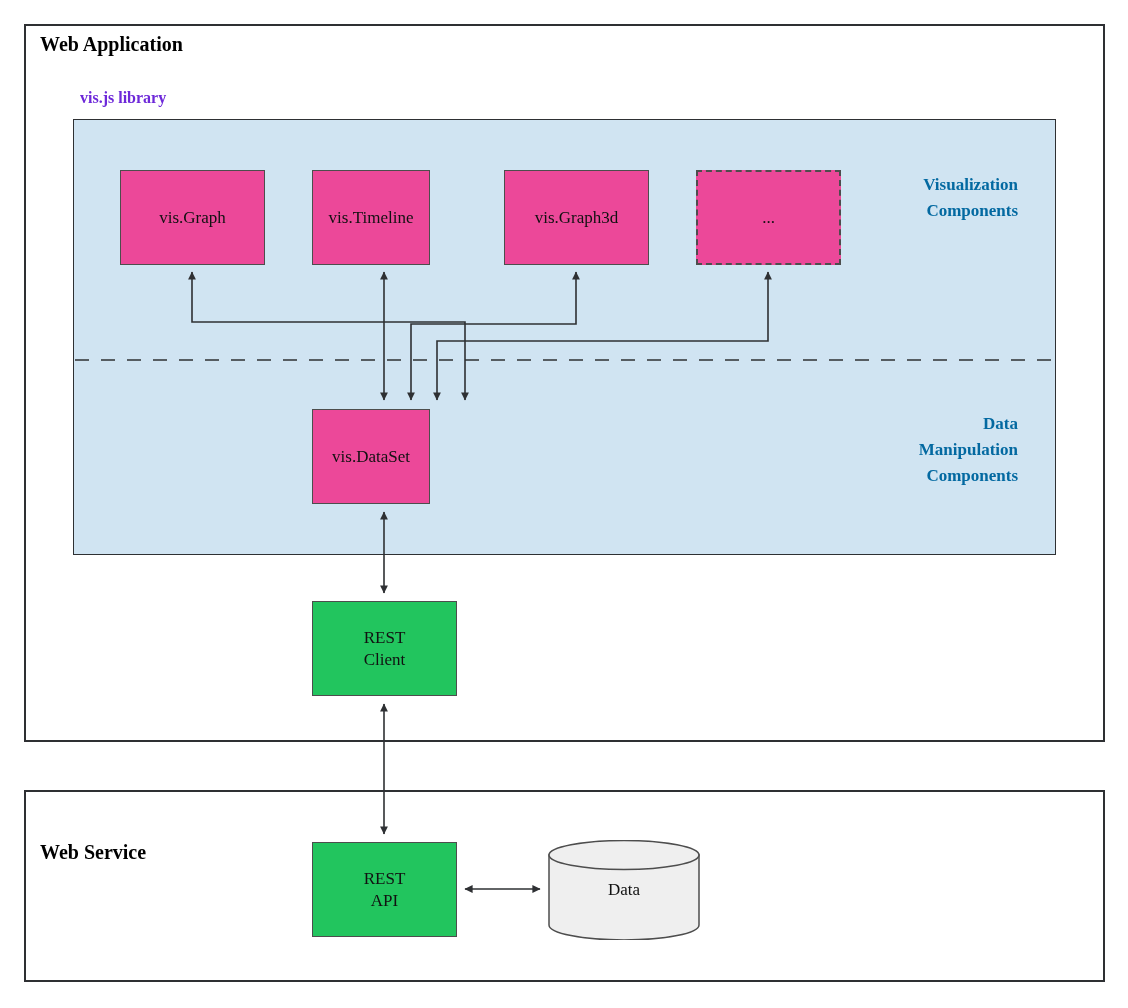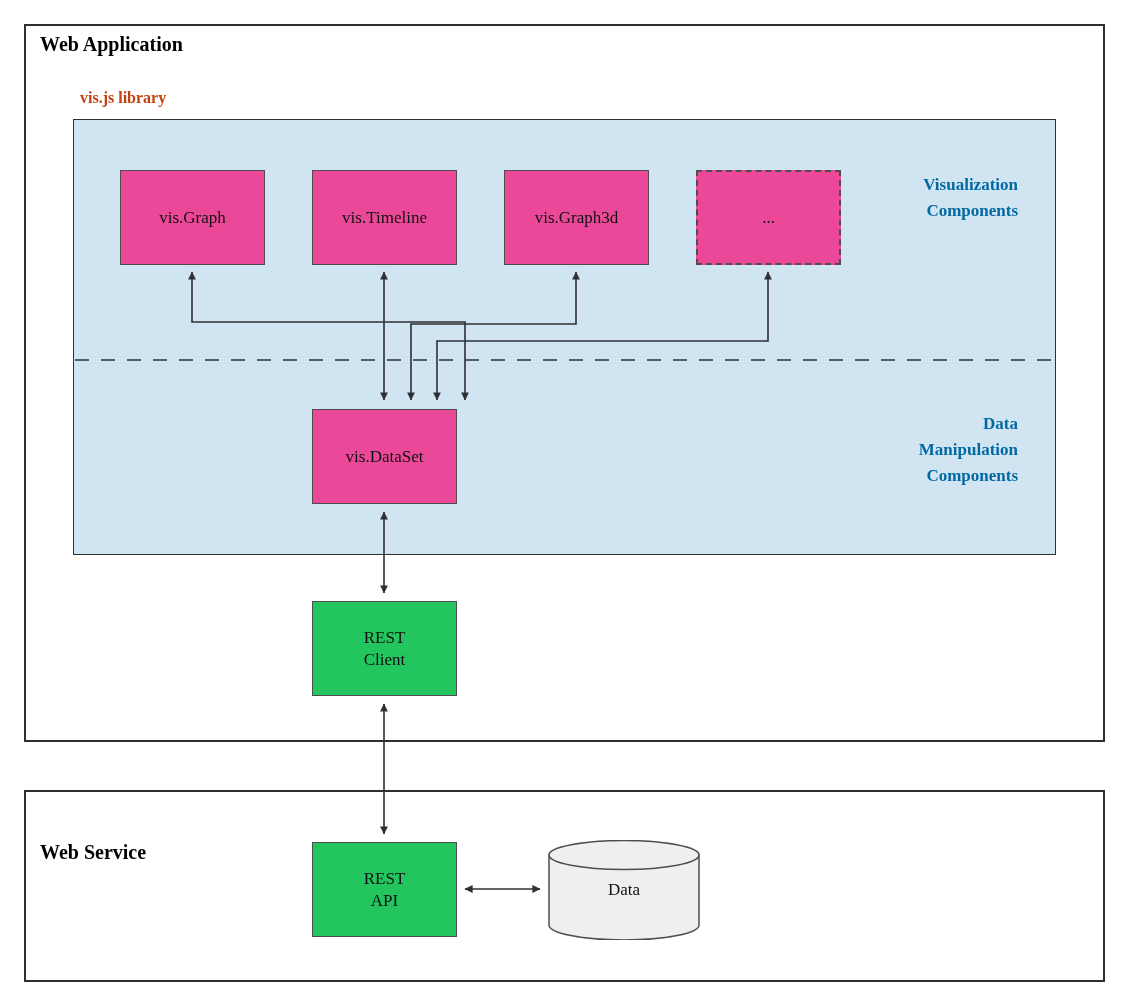--- a/index.html
+++ b/index.html
@@ -34,21 +34,21 @@
     font-weight: bold;
     font-size: 20px;
     color: #000000;
     white-space: nowrap;
   }
 
   
   .lib-title {
     font-weight: bold;
     font-size: 16px;
-    color: #c2410c;
+    color: #6d28d9;
     white-space: nowrap;
   }
 
   
   .lib-band {
     background: #d0e4f2;
     border: 1px solid #2e3033;
     box-sizing: border-box;
   }
 
@@ -119,27 +119,27 @@
   <div class="abs lib-band" style="left:73px; top:119px; width:983px; height:436px;"></div>
 
   <div class="abs band-label" style="left:796px; top:172px; width:222px;">Visualization
 Components</div>
   <div class="abs band-label" style="left:796px; top:411px; width:222px;">Data
 Manipulation
 Components</div>
 
   <div class="abs node" style="left:120px; top:170px; width:145px; height:95px;">vis.Graph</div>
 
-  <div class="abs node" style="left:312px; top:170px; width:145px; height:95px;">vis.Timeline</div>
+  <div class="abs node" style="left:312px; top:170px; width:118px; height:95px;">vis.Timeline</div>
 
   <div class="abs node" style="left:504px; top:170px; width:145px; height:95px;">vis.Graph3d</div>
 
   <div class="abs node dashed" style="left:696px; top:170px; width:145px; height:95px;">...</div>
 
-  <div class="abs node" style="left:312px; top:409px; width:145px; height:95px;">vis.DataSet</div>
+  <div class="abs node" style="left:312px; top:409px; width:118px; height:95px;">vis.DataSet</div>
 
   <div class="abs node gray" style="left:312px; top:601px; width:145px; height:95px; white-space:pre-line;">REST
 Client</div>
 
   <div class="abs container-box" style="left:24px; top:790px; width:1081px; height:192px;"></div>
   <div class="abs container-title" style="left:40px; top:801px;margin-top:40px;">Web Service</div>
 
   <div class="abs node gray" style="left:312px; top:842px; width:145px; height:95px; white-space:pre-line;">REST
 API</div>
 

